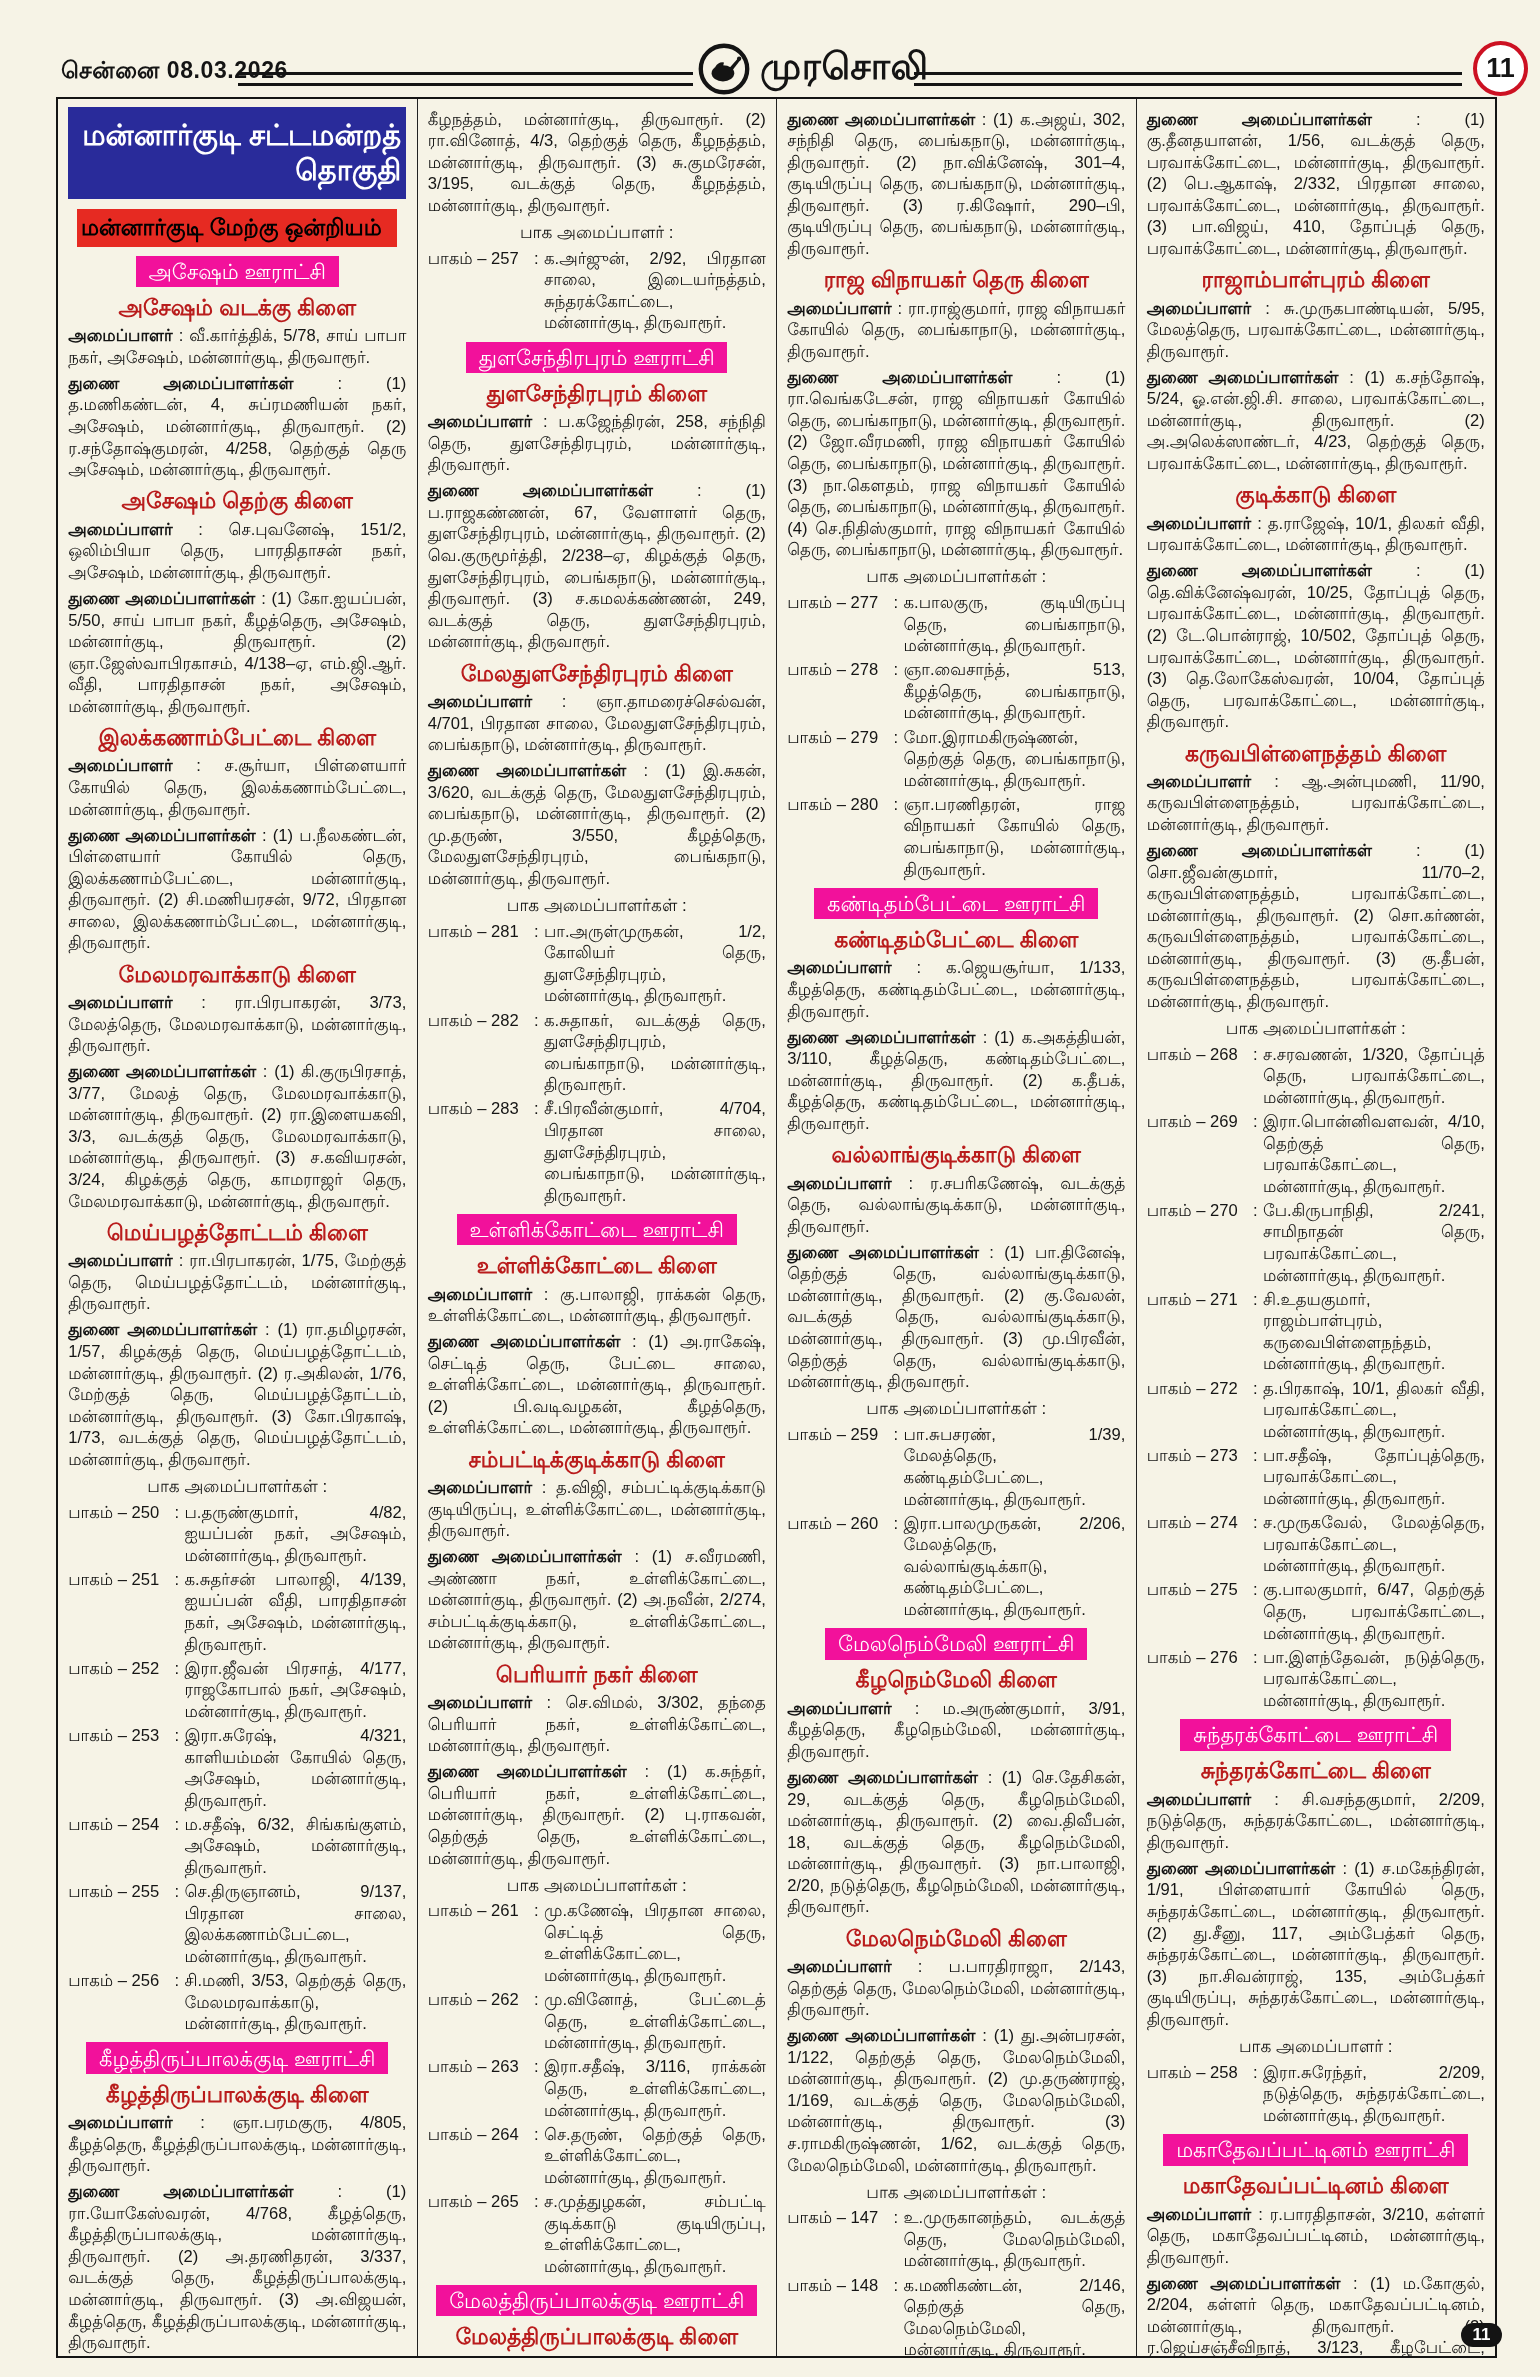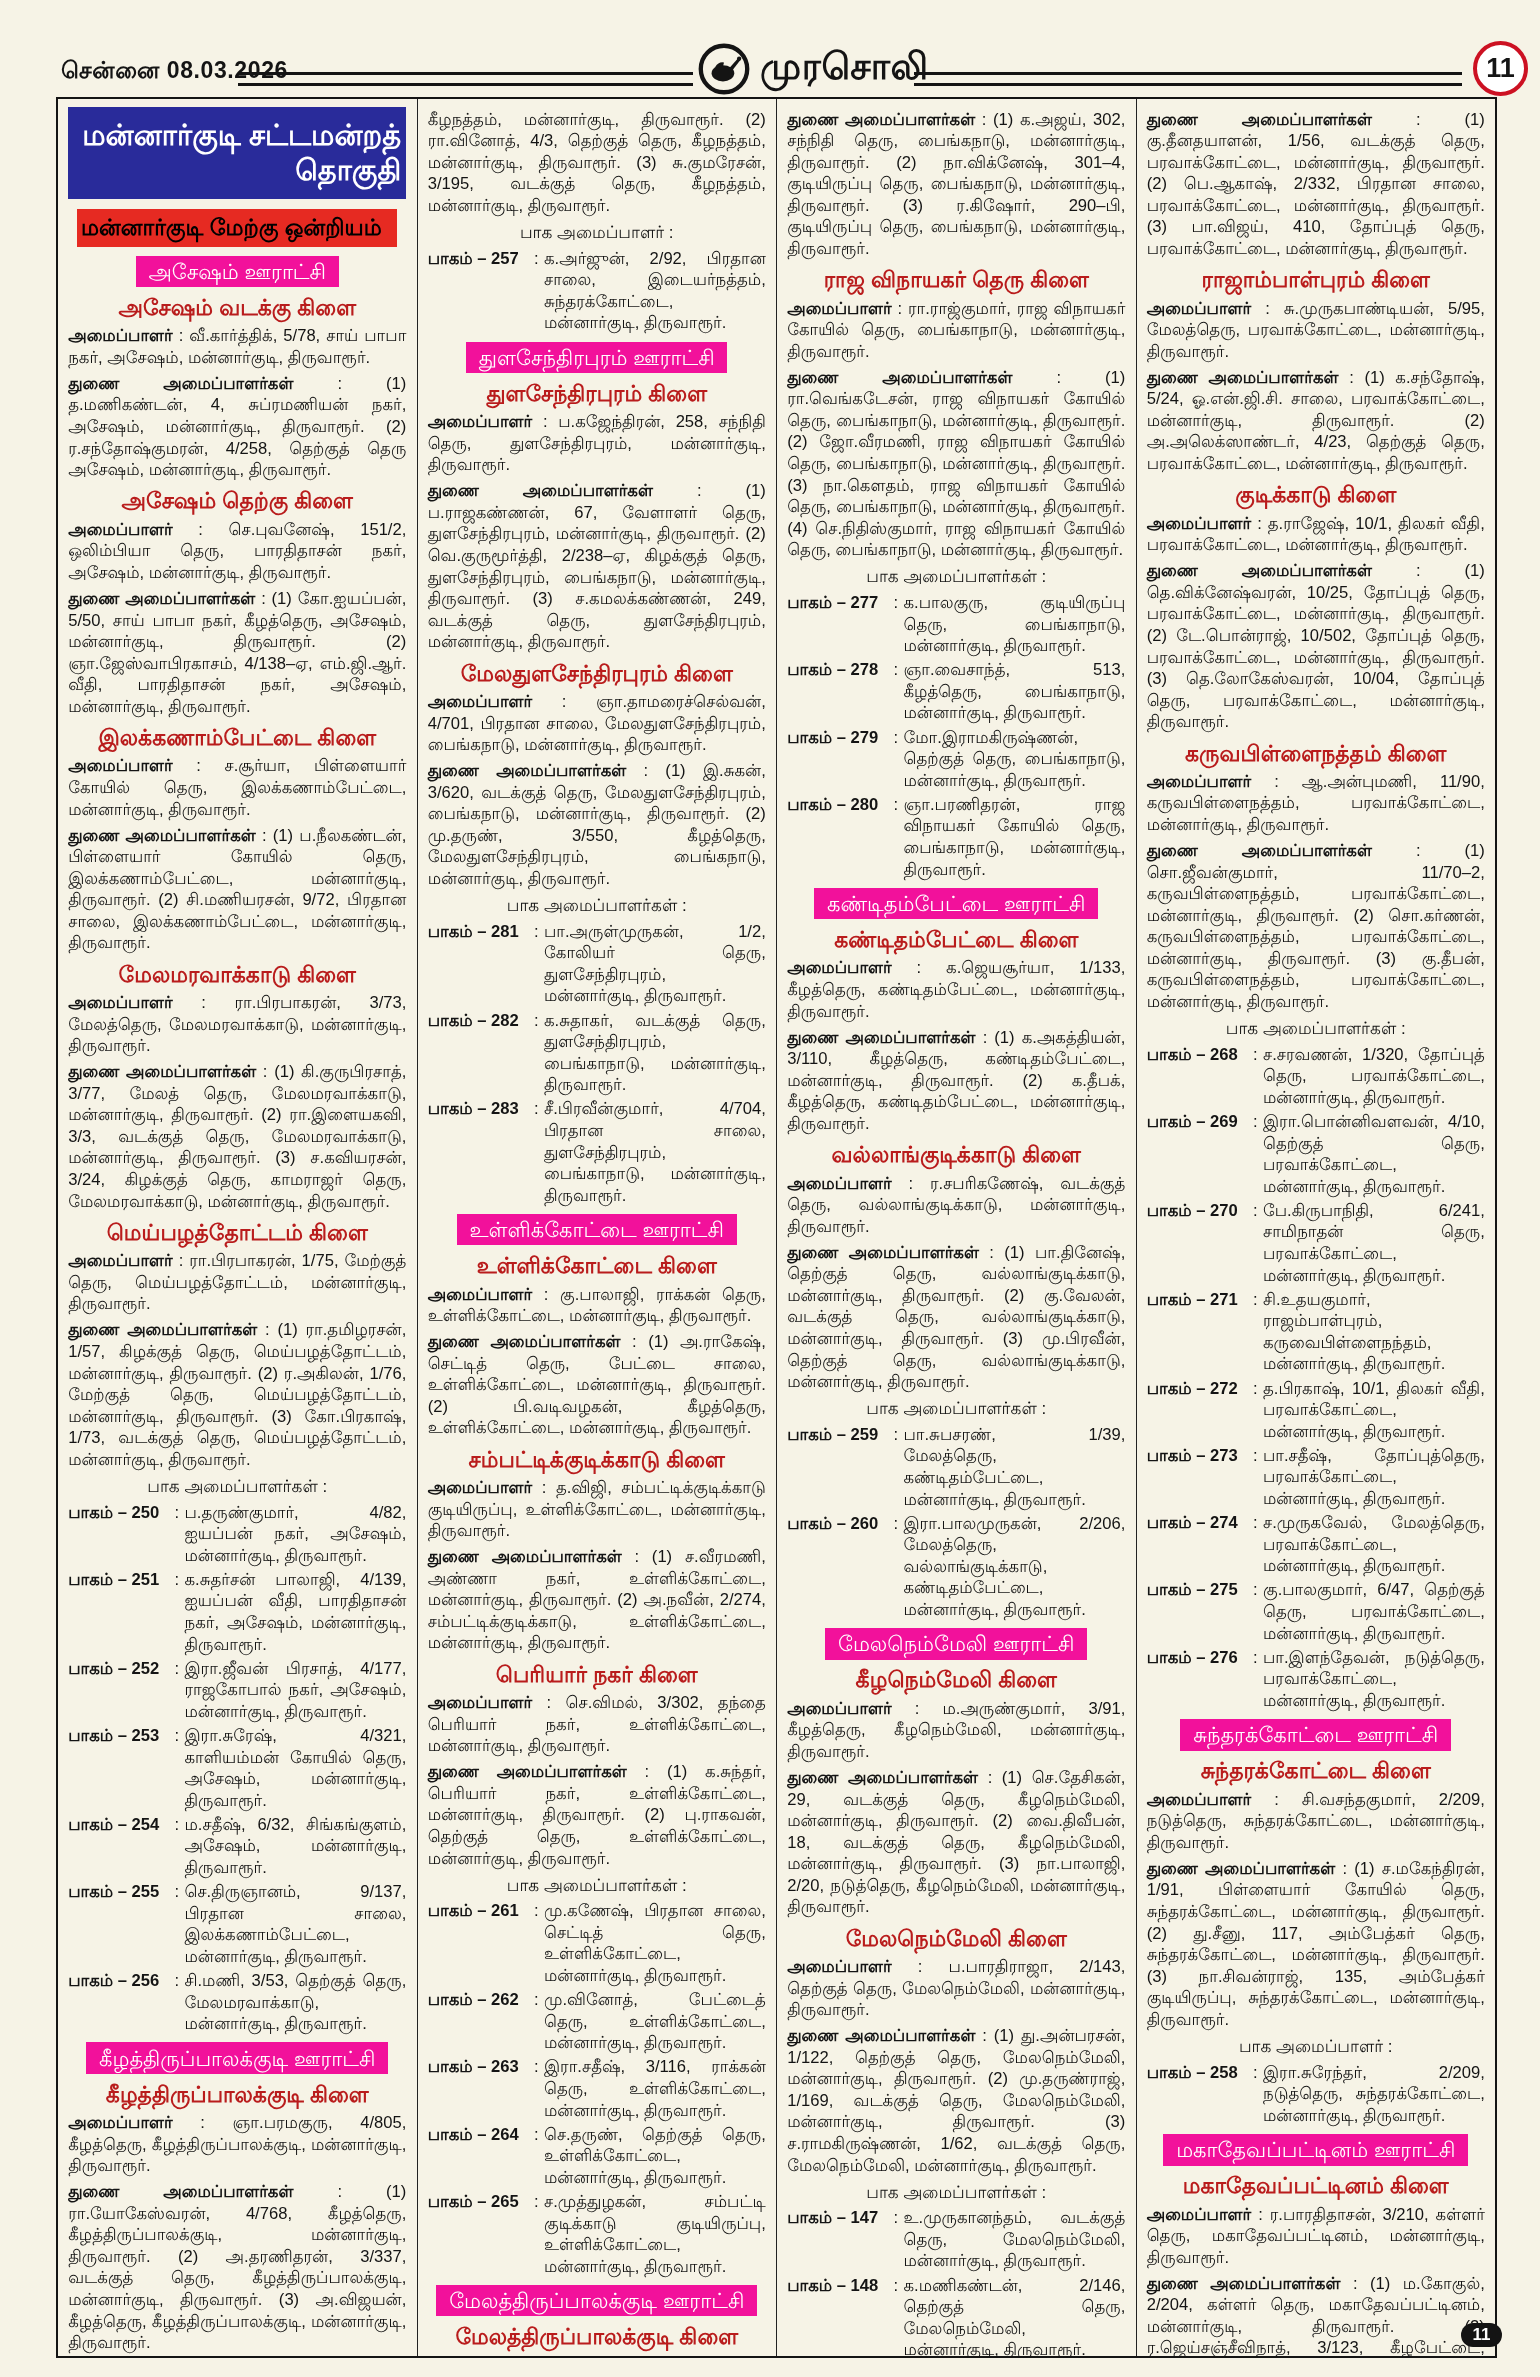--- a/index.html
+++ b/index.html
@@ -39,21 +39,21 @@
   .urat-row{text-align:center;margin:7.7px 0 2.6px 0}
   .urat{
     display:inline-block;background:#f2119b;color:#fff;font-weight:400;
     font-size:21px;line-height:1.2;padding:3.2px 12.8px
   }
   .kilai{color:#b91c1c;font-weight:700;font-size:22px;text-align:center;margin:7.7px 0 5.1px 0;line-height:1.15}
   .ctr{text-align:center;font-weight:400;font-size:17px;margin:6.4px 0 3.8px 0}
   .para{font-size:16.6px;line-height:1.30;text-align:justify;margin:4.5px 0}
   .para b{font-weight:700}
   .part{display:grid;grid-template-columns:101px 15.3px 1fr;font-size:16.6px;line-height:1.30;margin:2.6px 0}
-  .part .num{font-weight:700;white-space:nowrap}
+  .part .num{font-weight:400;white-space:nowrap}
   .part .colon{text-align:center}
   .part .pbody{text-align:justify}
   .footer-page{
     position:absolute;left:1461px;top:2323px;background:#141414;color:#fff;
     border-radius:12.8px;padding:1.9px 11.5px;font-size:17px;font-weight:700
   }
 </style>
 </head>
 <body>
 
@@ -284,21 +284,21 @@
         <span class="pbody">ச.சரவணன், 1/320, தோப்புத் தெரு, பரவாக்கோட்டை, மன்னார்குடி, திருவாரூர்.</span>
       </div>
       <div class="part">
         <span class="num">பாகம் – 269</span>
         <span class="colon">:</span>
         <span class="pbody">இரா.பொன்னிவளவன், 4/10, தெற்குத் தெரு, பரவாக்கோட்டை, மன்னார்குடி, திருவாரூர்.</span>
       </div>
       <div class="part">
         <span class="num">பாகம் – 270</span>
         <span class="colon">:</span>
-        <span class="pbody">பே.கிருபாநிதி, 6/241, சாமிநாதன் தெரு, பரவாக்கோட்டை, மன்னார்குடி, திருவாரூர்.</span>
+        <span class="pbody">பே.கிருபாநிதி, 2/241, சாமிநாதன் தெரு, பரவாக்கோட்டை, மன்னார்குடி, திருவாரூர்.</span>
       </div>
       <div class="part">
         <span class="num">பாகம் – 271</span>
         <span class="colon">:</span>
         <span class="pbody">சி.உதயகுமார், ராஜம்பாள்புரம், கருவைபிள்ளைநந்தம், மன்னார்குடி, திருவாரூர்.</span>
       </div>
       <div class="part">
         <span class="num">பாகம் – 272</span>
         <span class="colon">:</span>
         <span class="pbody">த.பிரகாஷ், 10/1, திலகர் வீதி, பரவாக்கோட்டை, மன்னார்குடி, திருவாரூர்.</span>

